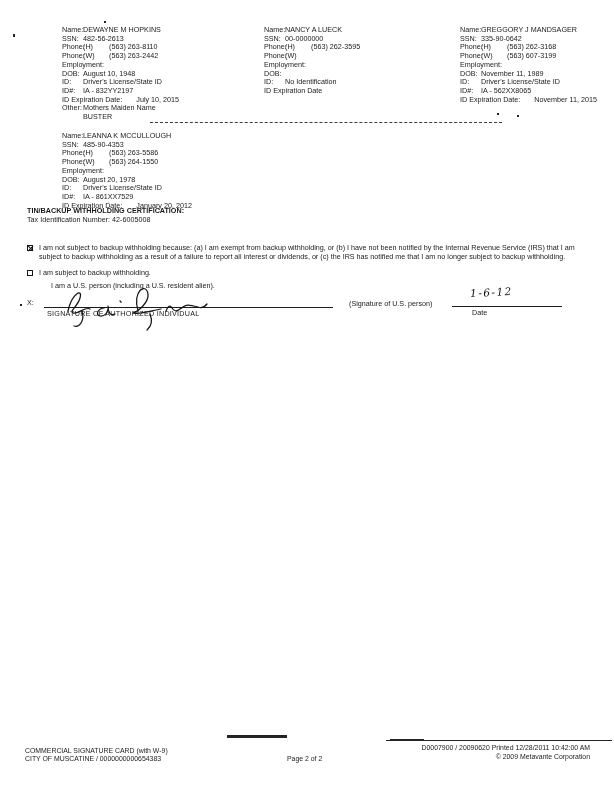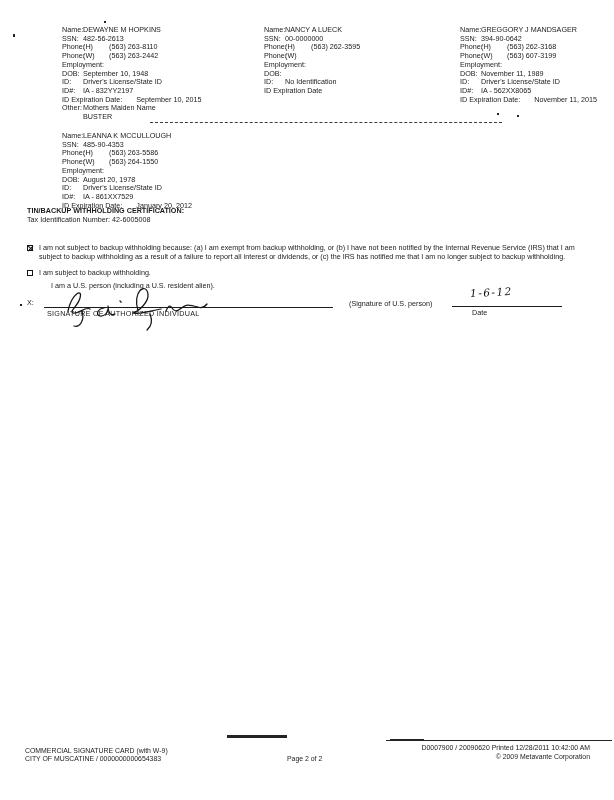--- a/index.html
+++ b/index.html
@@ -58,33 +58,33 @@
     </div>
     <div class="row">
       <span class="lbl">Phone:</span>
       <span class="val"><span class="hw">(W)</span><span>(563) 263-2442</span></span>
     </div>
     <div class="row">
       <span class="lbl" style="width:auto;">Employment:</span>
     </div>
     <div class="row">
       <span class="lbl">DOB:</span>
-      <span class="val">September 10, 1948</span>
+      <span class="val">August 10, 1948</span>
     </div>
     <div class="row">
       <span class="lbl">ID:</span>
       <span class="val">Driver's License/State ID</span>
     </div>
     <div class="row">
       <span class="lbl">ID#:</span>
       <span class="val">IA - 832YY2197</span>
     </div>
     <div class="row exp">
       <span class="lbl">ID Expiration Date:</span>
-      <span class="val">September 10, 2015</span>
+      <span class="val">July 10, 2015</span>
     </div>
     <div class="row">
       <span class="lbl">Other:</span>
       <span class="val">Mothers Maiden Name</span>
     </div>
     <div class="row">
       <span class="lbl"></span>
       <span class="val">BUSTER</span>
     </div>
   </div>
@@ -123,21 +123,21 @@
     </div>
   </div>
 
   <div class="person" style="left:425px; top:26px; width:189px;">
     <div class="row">
       <span class="lbl">Name:</span>
       <span class="val bold">GREGGORY J MANDSAGER</span>
     </div>
     <div class="row">
       <span class="lbl">SSN:</span>
-      <span class="val">394-90-0642</span>
+      <span class="val">335-90-0642</span>
     </div>
     <div class="row">
       <span class="lbl">Phone:</span>
       <span class="val"><span class="hw">(H)</span><span>(563) 262-3168</span></span>
     </div>
     <div class="row">
       <span class="lbl">Phone:</span>
       <span class="val"><span class="hw">(W)</span><span>(563) 607-3199</span></span>
     </div>
     <div class="row">

